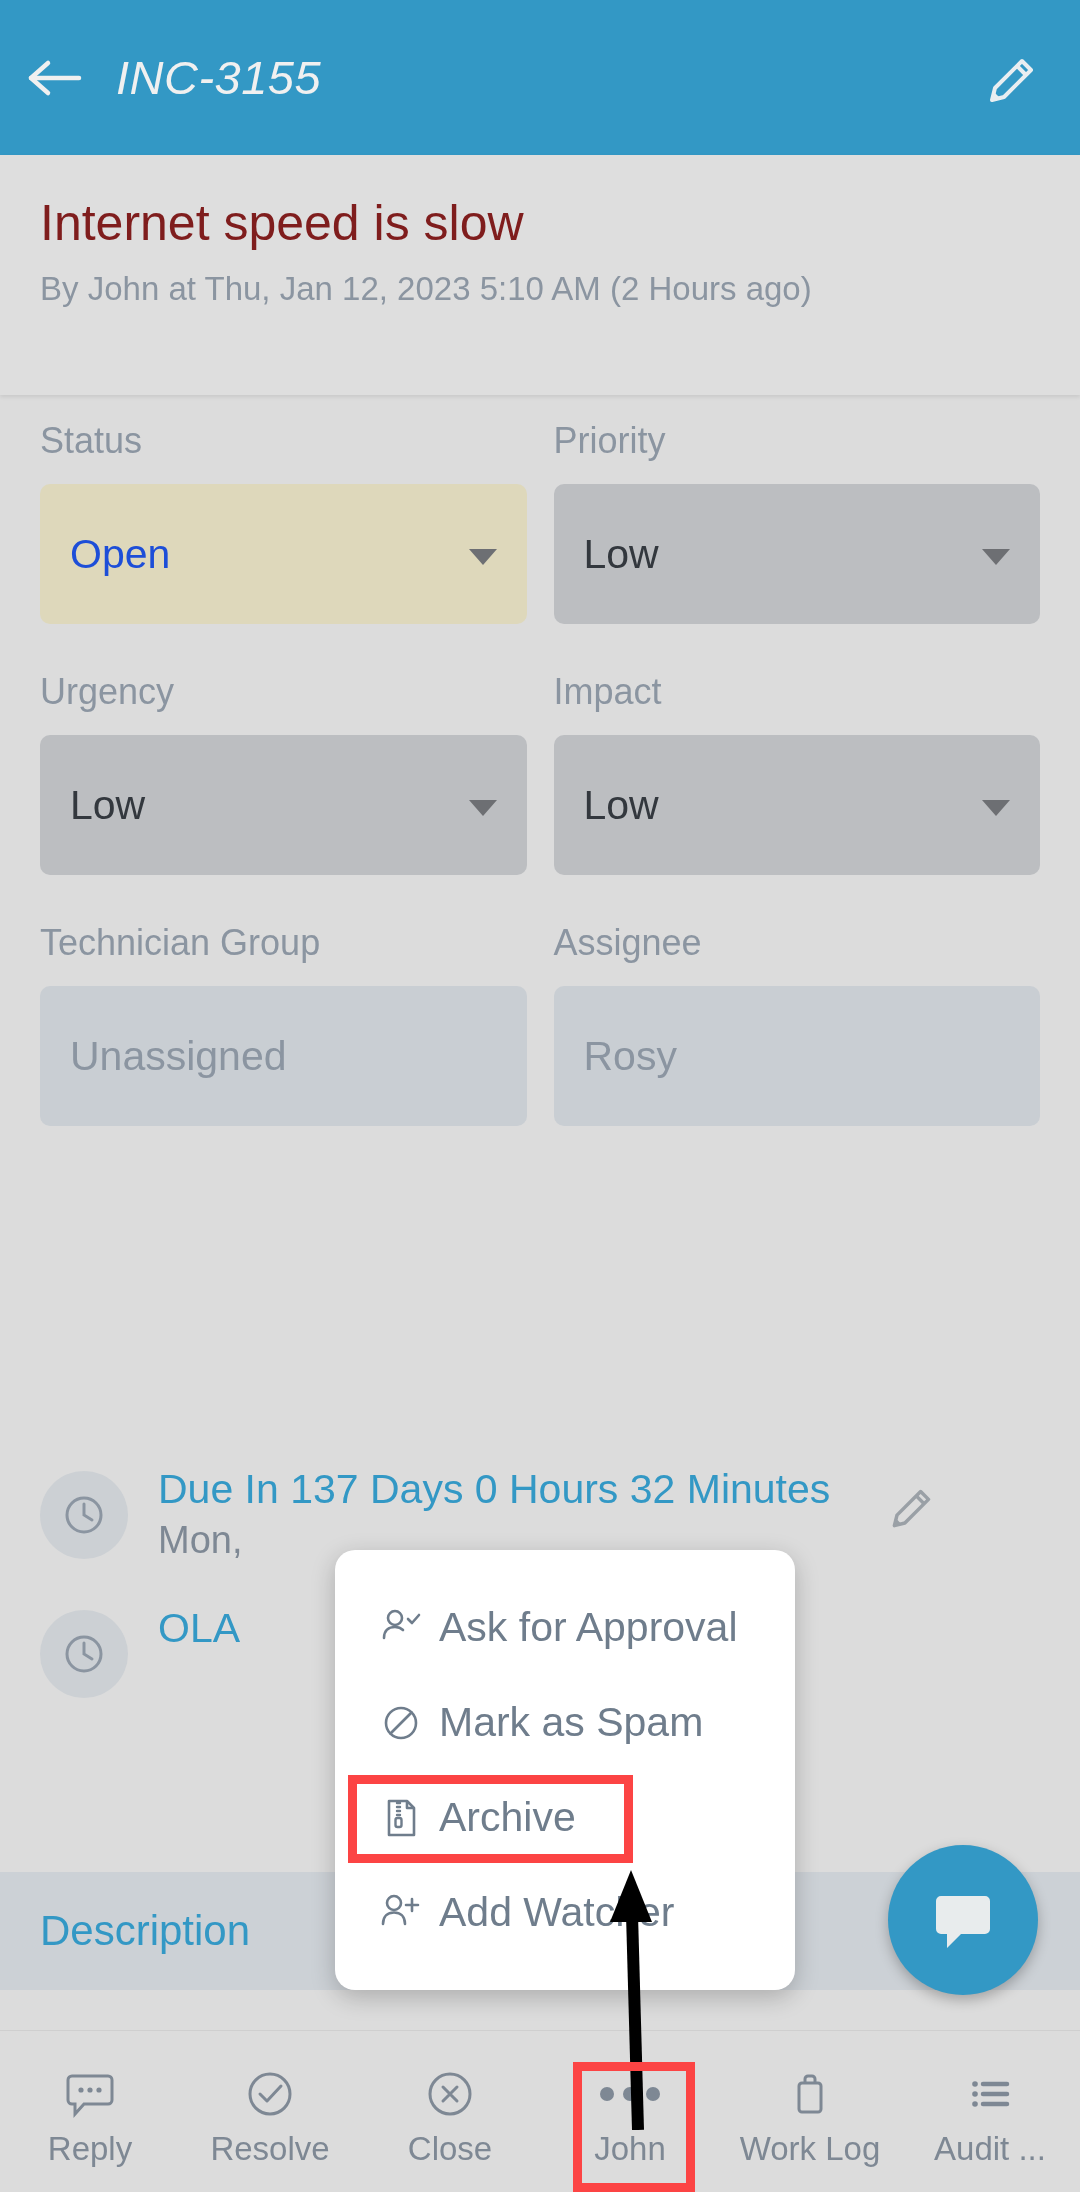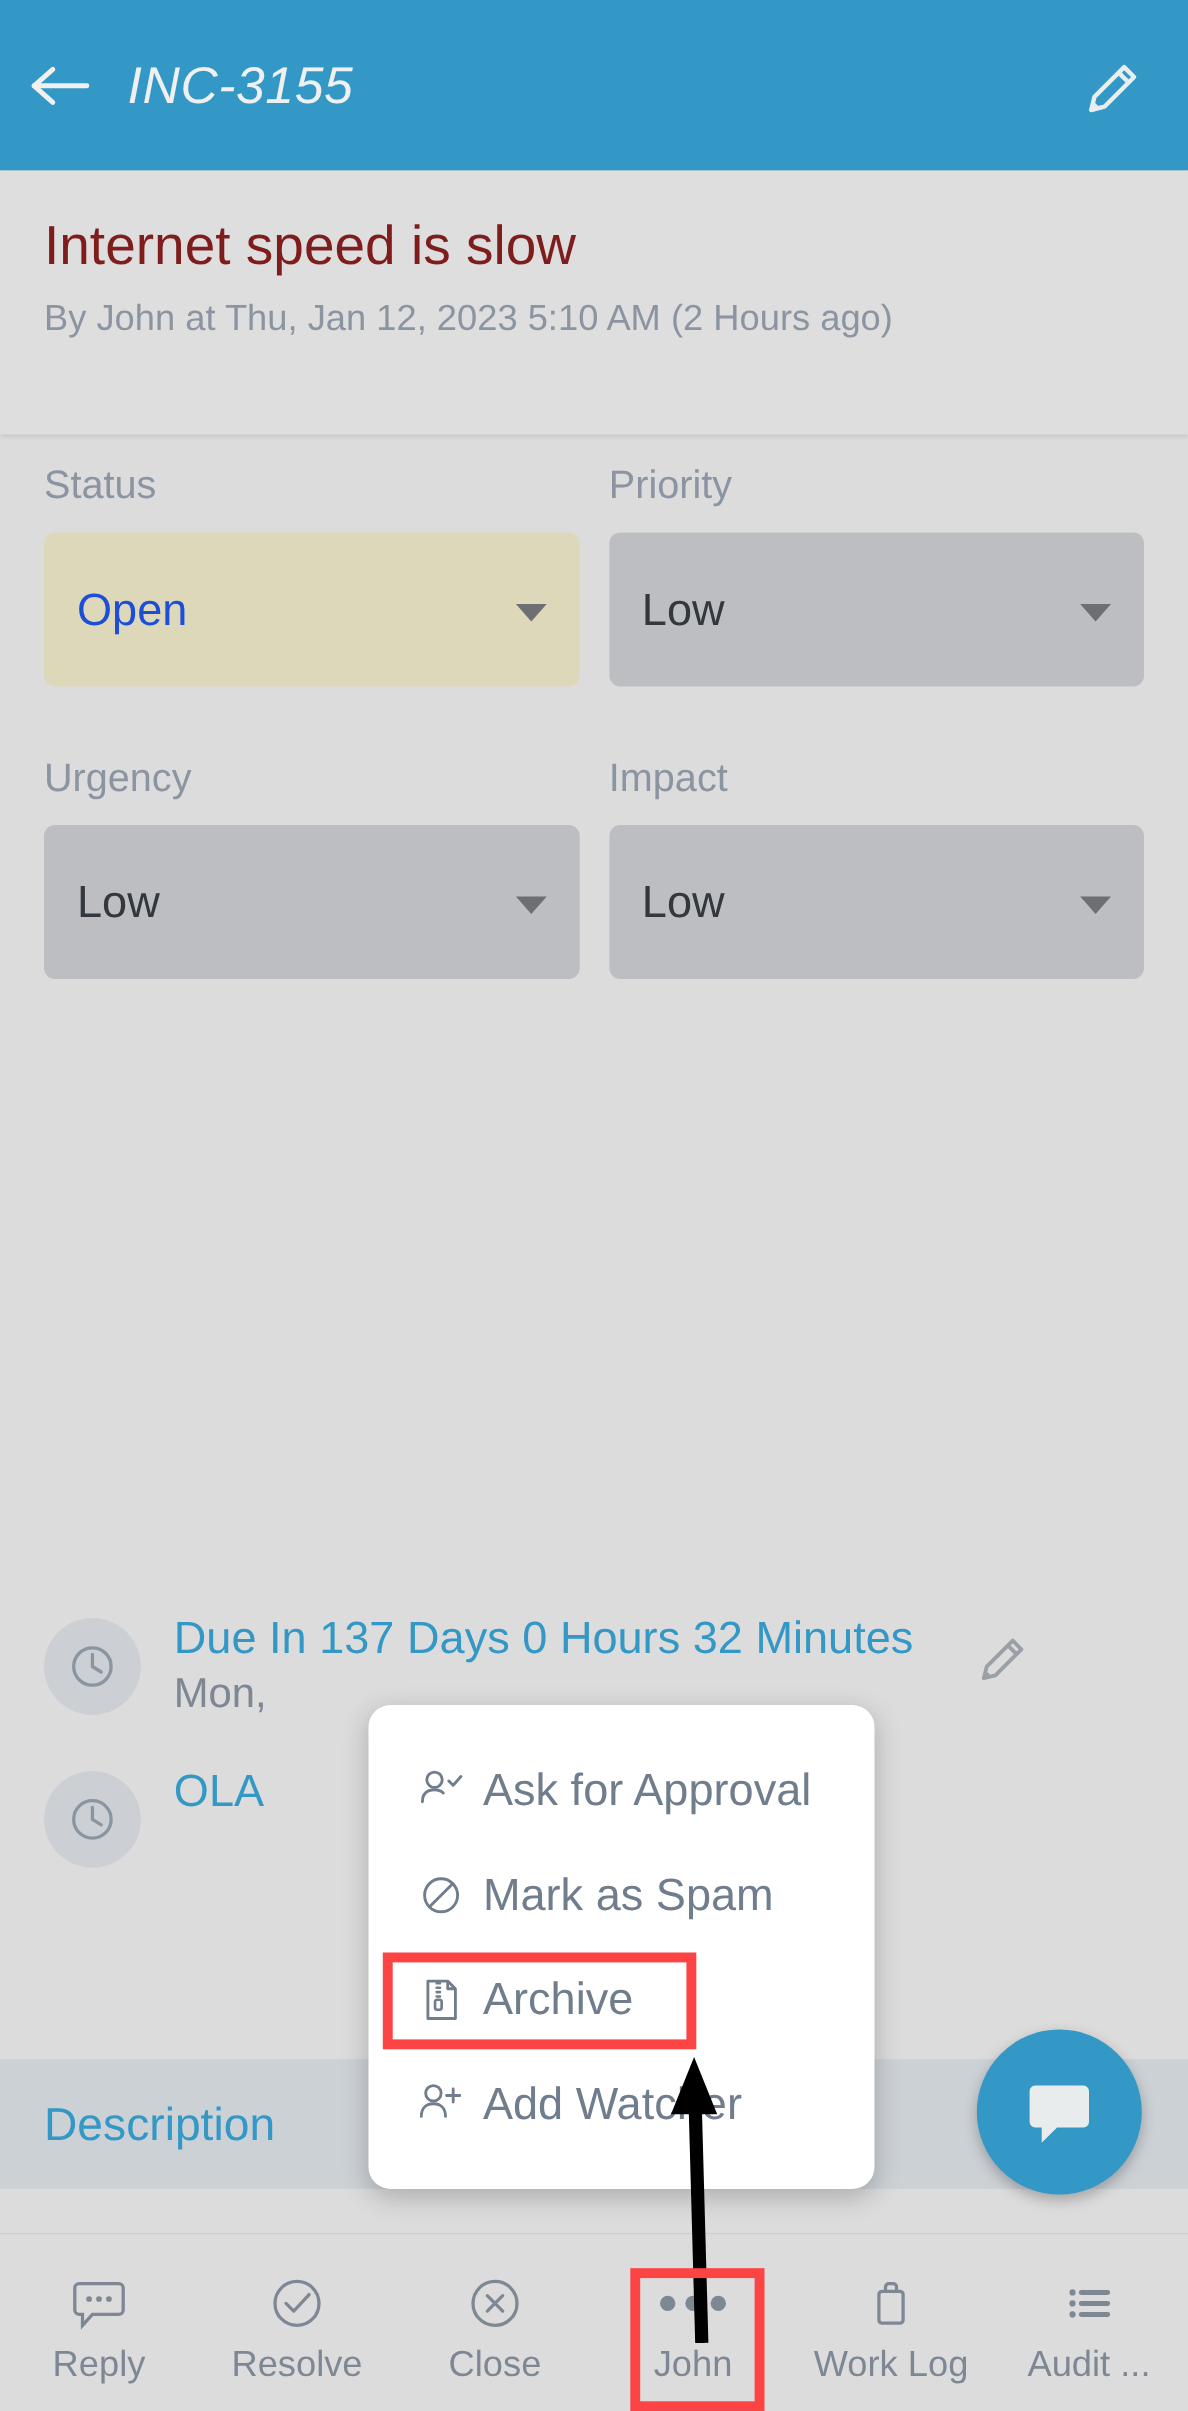--- a/index.html
+++ b/index.html
@@ -26,21 +26,21 @@
   .summary{
     position:absolute; left:0; top:155px; width:1080px; height:240px;
     background:#dedede; padding:42px 40px 0 40px;
     box-shadow:0 2px 4px rgba(0,0,0,0.09);
   }
   .summary-title{ color:#7f1d1d; font-size:50px; font-weight:400; line-height:1.05; }
   .summary-sub{ color:#8b95a1; font-size:33px; margin-top:20px; }
 
   
   .fields{ position:absolute; left:0; top:420px; width:1080px; }
-  .frow{ display:flex; padding:0 40px; gap:27px; margin-bottom:62px; }
+  .frow{ display:flex; padding:0 40px; gap:27px; margin-bottom:47px; }
   .fcell{ flex:1; }
   .flabel{ color:#8b95a1; font-size:36px; margin-bottom:22px; display:block; }
   .fbox{
     height:140px; border-radius:10px; display:flex; align-items:center;
     padding:0 30px; position:relative; background:#bcbec1;
   }
   .fbox.status{ background:#ded8bb; }
   .fbox.readonly{ background:#c9ced3; }
   .fval{ font-size:41px; color:#33383e; }
   .fval.gold{ color:#1d4ed8; }
@@ -175,20 +175,34 @@
       </div>
       <div class="fcell">
         <span class="flabel">Impact</span>
         <div class="fbox">
           <span class="fval">Low</span>
           <span class="caret"></span>
         </div>
       </div>
     </div>
 
+    <div class="frow">
+      <div class="fcell">
+        <span class="flabel">Technician Group</span>
+        <div class="fbox readonly">
+          <span class="fval muted">Unassigned</span>
+        </div>
+      </div>
+      <div class="fcell">
+        <span class="flabel">Assignee</span>
+        <div class="fbox readonly">
+          <span class="fval muted">Rosy</span>
+        </div>
+      </div>
+    </div>
   </div>
 
   <div class="sla">
 
     <div class="sla-row">
       <div class="sla-icon">
         <svg width="48" height="48" viewBox="0 0 48 48">
           <circle cx="24" cy="24" r="17" fill="none" stroke="#8b95a1" stroke-width="3"></circle>
           <path d="M24 13 V24 L32 29" fill="none" stroke="#8b95a1" stroke-width="3" stroke-linecap="round"></path>
         </svg>

